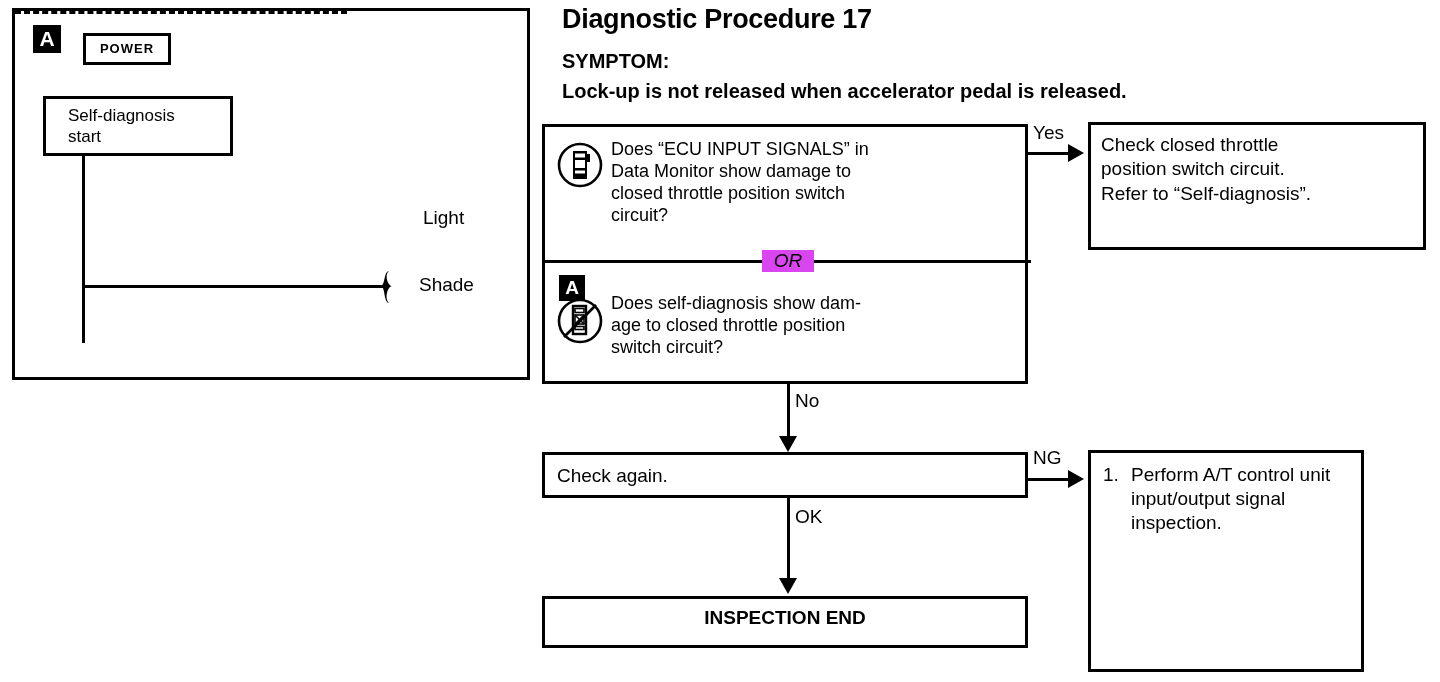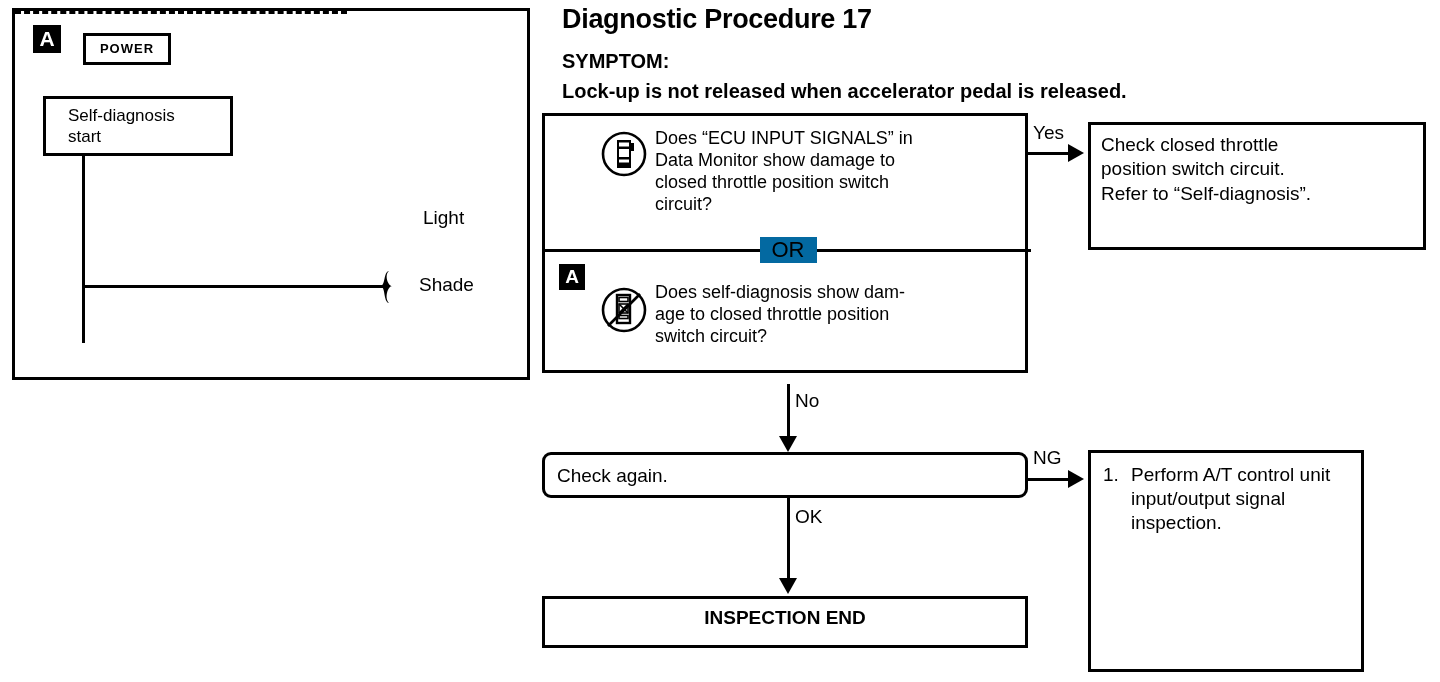--- a/index.html
+++ b/index.html
@@ -88,21 +88,21 @@
     left: 562px; top: 50px;
     font-size: 20px; font-weight: bold;
   }
   #symptom-text {
     left: 562px; top: 80px;
     font-size: 20px; font-weight: bold;
   }
 
   
   #decision-box {
-    left: 542px; top: 113px; width: 486px; height: 260px; padding-left: 44px;
+    left: 542px; top: 124px; width: 486px; height: 260px;
   }
   .cond { position: relative; }
   .cond-inner { display: flex; }
   .cond-icon {
     width: 62px; flex: 0 0 62px;
     display: flex; align-items: flex-start; justify-content: center;
     padding-top: 6px;
   }
   .cond-text {
     font-size: 18px; line-height: 1.22; padding-top: 4px;
@@ -110,21 +110,21 @@
   }
   #cond-1 { padding: 8px 6px 0 4px; }
   #cond-2 { padding: 4px 6px 0 4px; }
   #or-divider {
     position: absolute;
     left: 0; top: 124px; width: 486px; height: 20px;
     display: flex; align-items: center;
   }
   #or-divider .rule { flex: 1 1 auto; height: 3px; background: #000; }
   #or-label {
-    font-size: 22px; padding: 0 12px; background: #0369a1;
+    font-size: 19px; padding: 0 12px; background: #d946ef; font-style: italic;
   }
   #cond2-badge {
     left: 14px; top: 148px; width: 26px; height: 26px;
     font-size: 19px; line-height: 26px;
   }
 
   
   .icon-svg { display: block; }
 
   
@@ -145,21 +145,21 @@
     left: 779px; top: 436px;
     width: 0; height: 0;
     border-left: 9px solid transparent;
     border-right: 9px solid transparent;
     border-top: 16px solid #000;
   }
   #no-label { left: 795px; top: 390px; font-size: 19px; }
 
   
   #checkagain-box {
-    left: 542px; top: 452px; width: 486px; height: 46px; border-radius: 9px;
+    left: 542px; top: 452px; width: 486px; height: 46px;
   }
   #checkagain-label {
     font-size: 19px; padding: 10px 0 0 12px;
   }
 
   
   #ng-line { left: 1028px; top: 478px; width: 52px; }
   #ng-arrow {
     left: 1068px; top: 470px;
     width: 0; height: 0;

